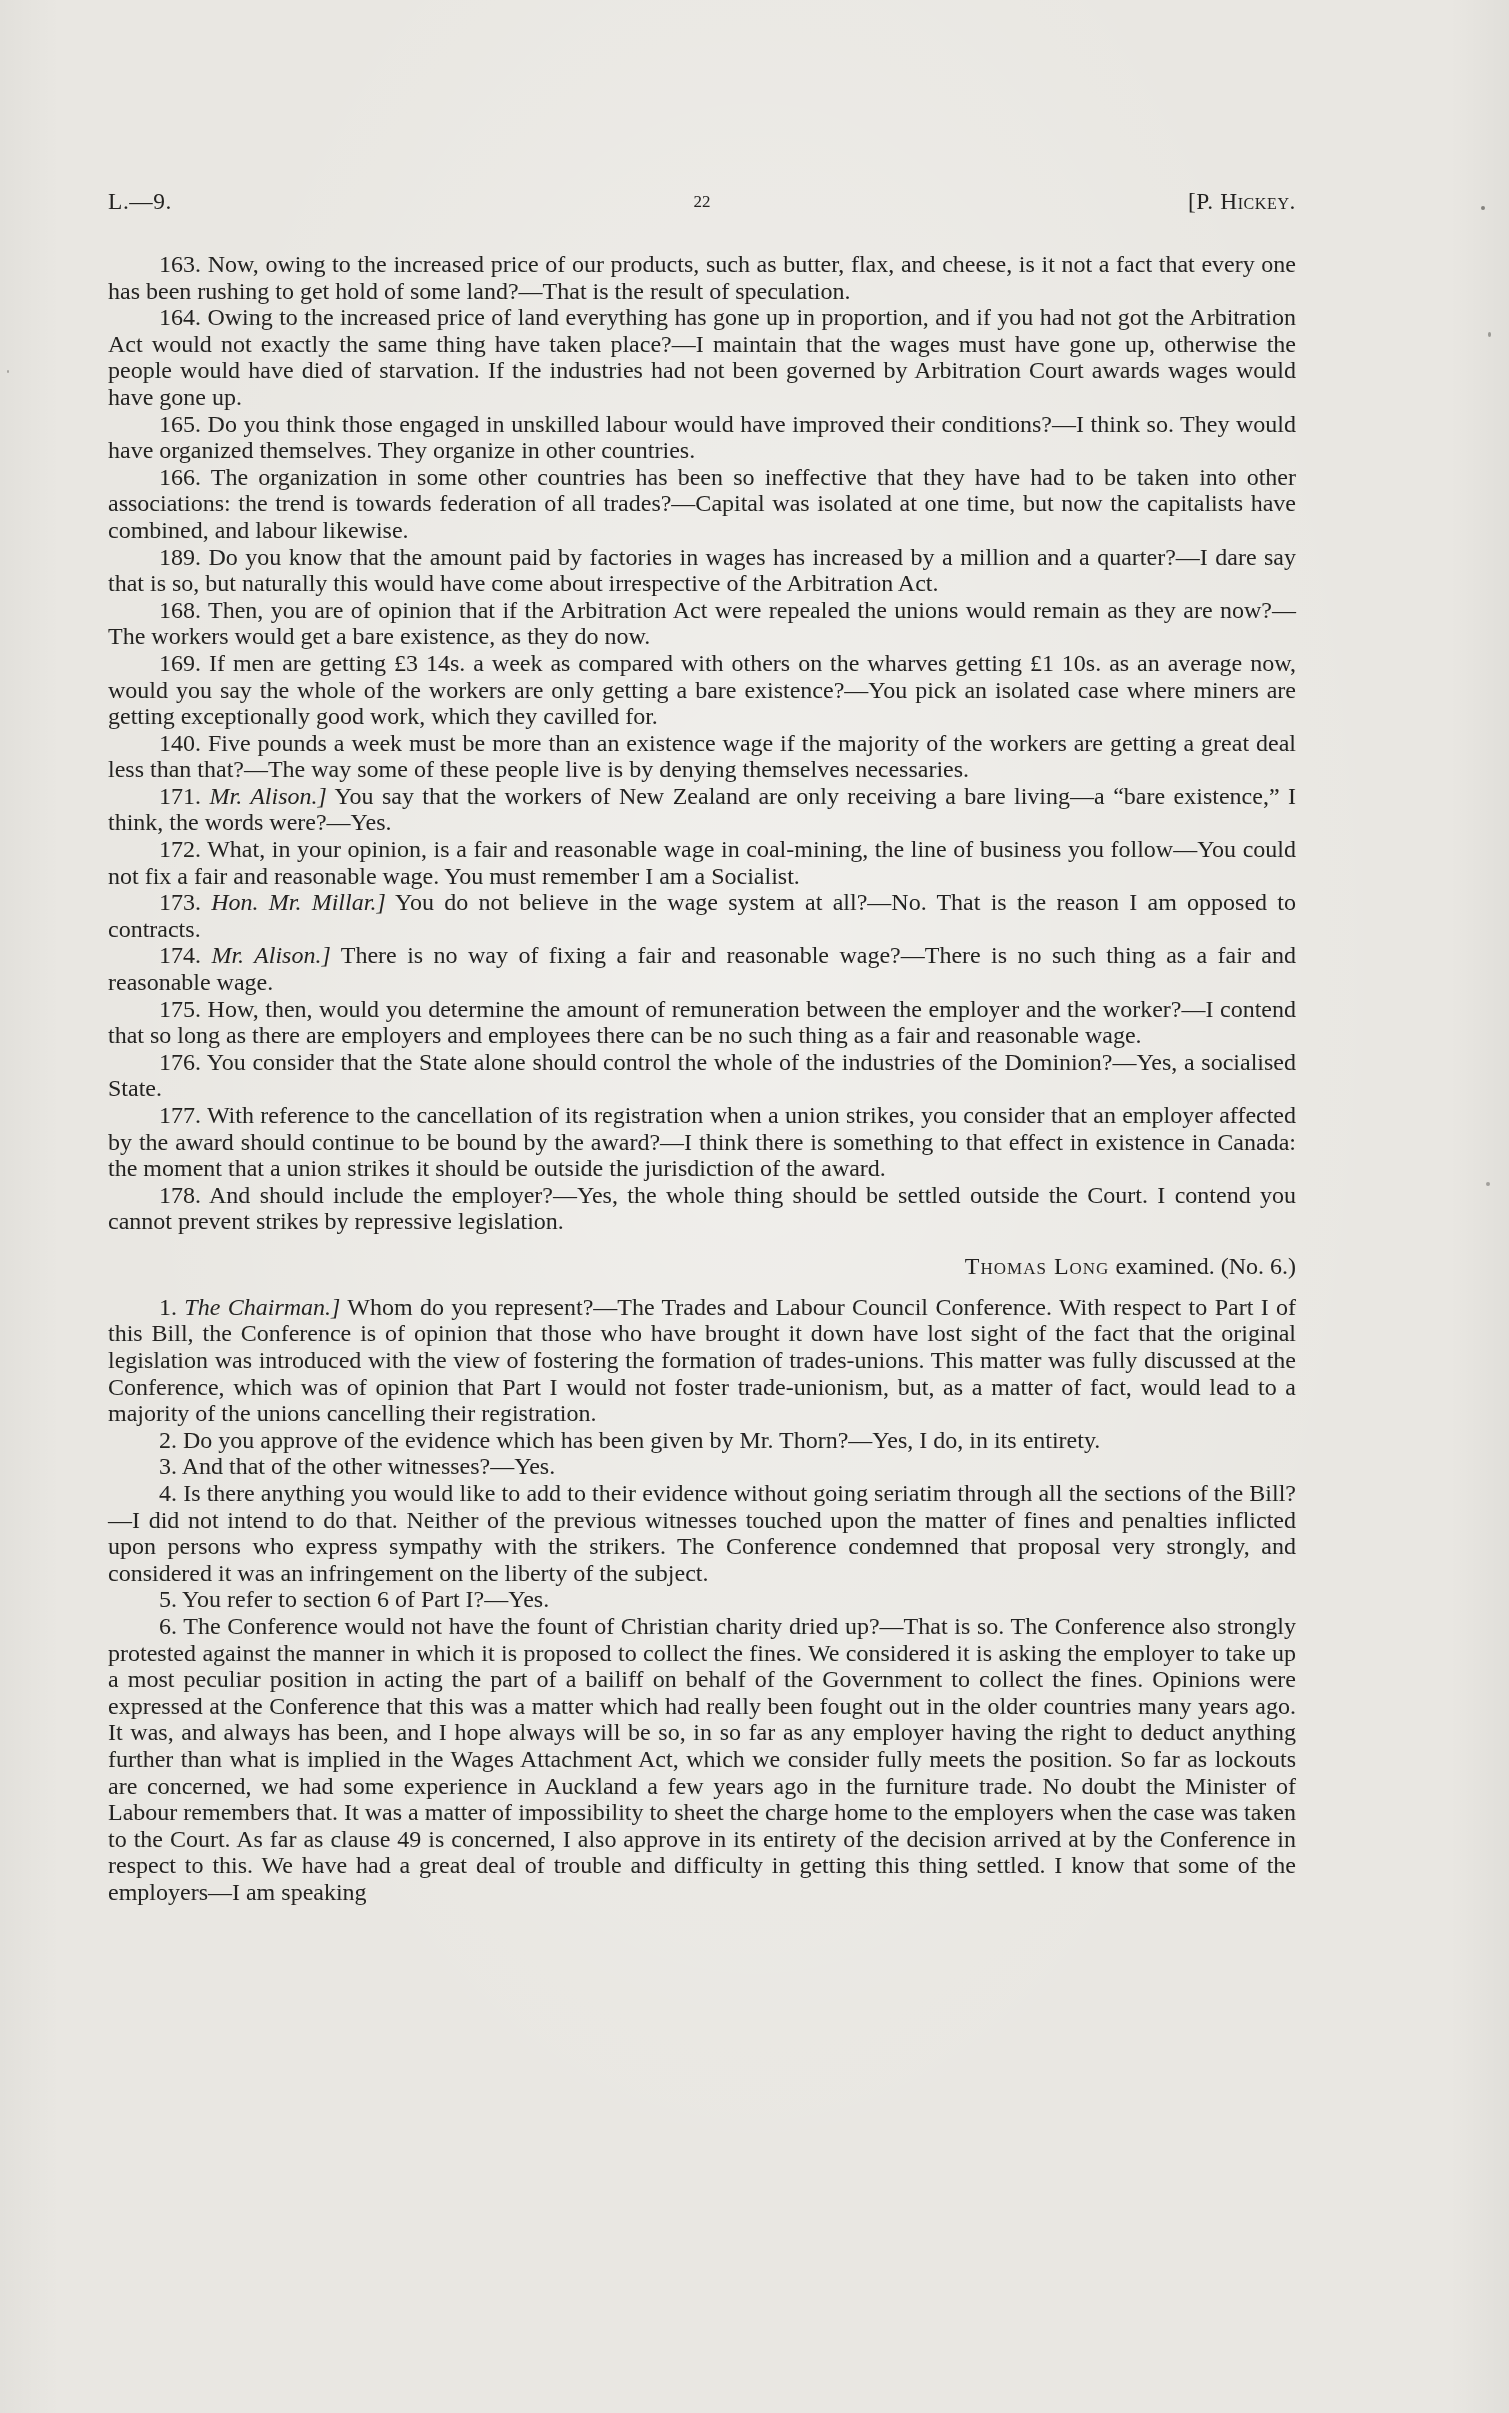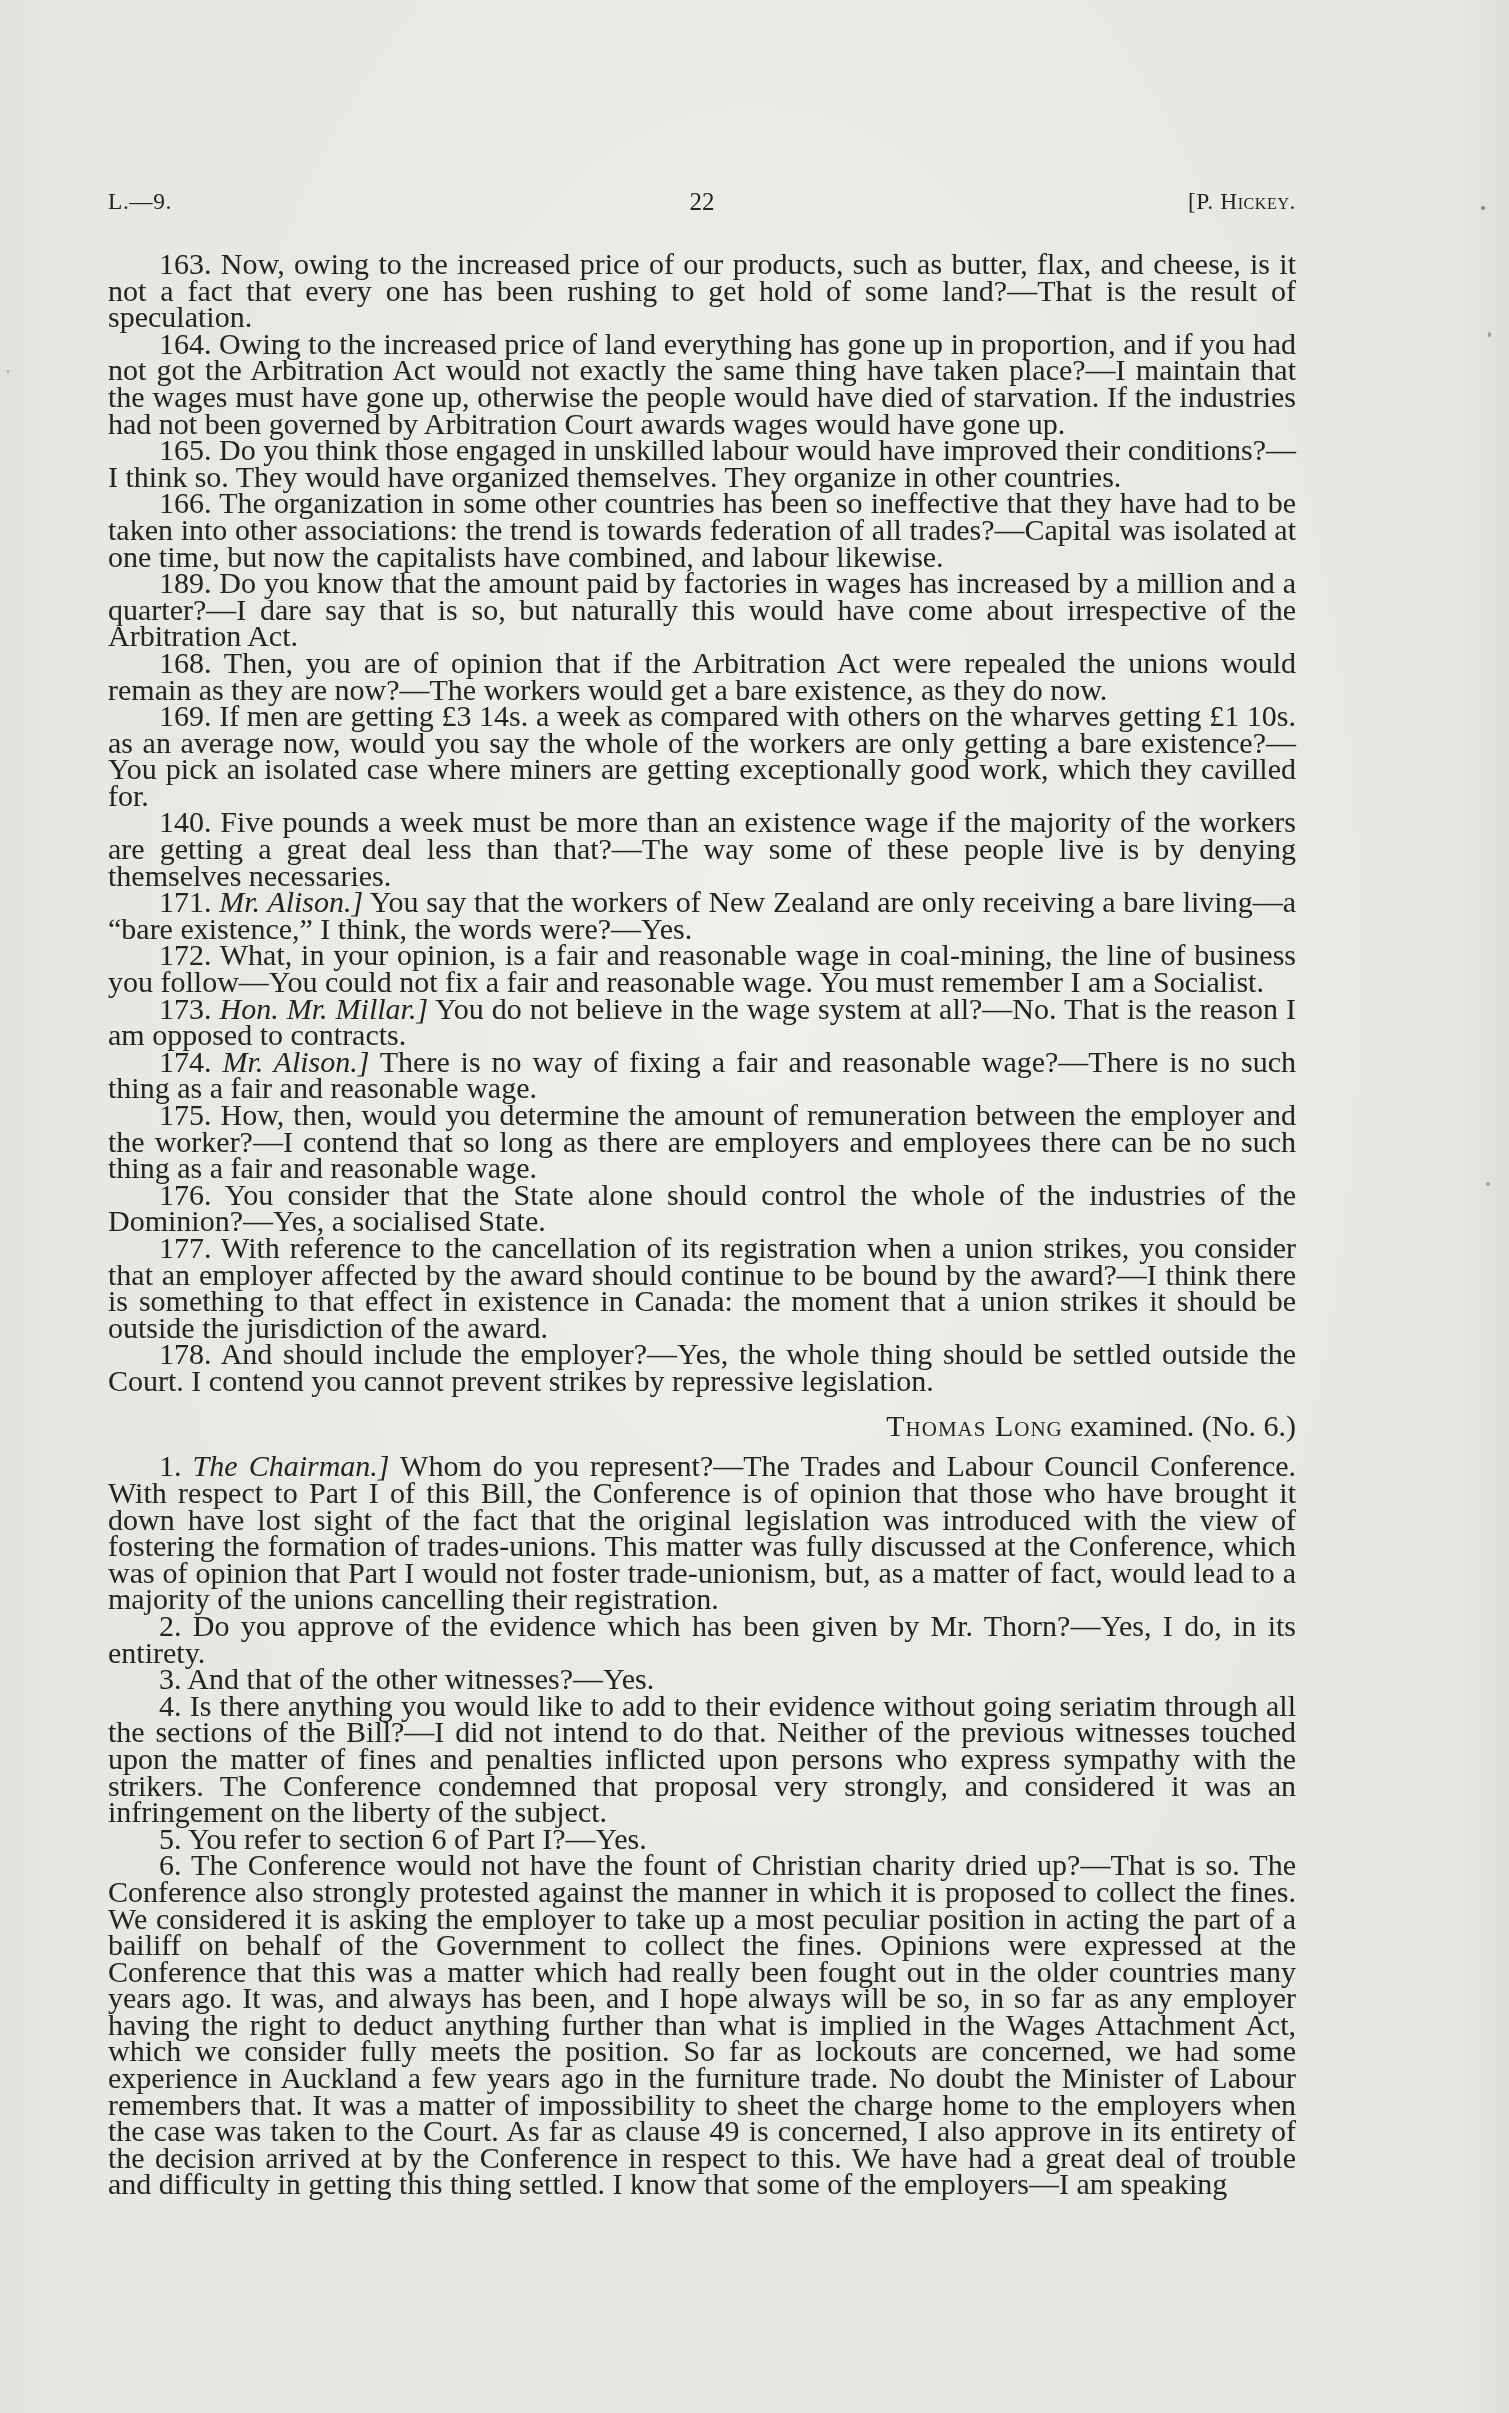--- a/index.html
+++ b/index.html
@@ -33,29 +33,29 @@
     margin-bottom: 36px;
   }
   .head-left {
     letter-spacing: 0.6px;
   }
   .head-center {
     position: absolute;
     left: 0;
     right: 0;
     text-align: center;
-    font-size: 25px;
+    font-size: 17px;
   }
   .head-right {
     margin-left: auto;
     font-variant: small-caps;
     letter-spacing: 0.6px;
   }
   .text-block {
-    font-size: 30px;
+    font-size: 24px;
     line-height: 26.6px;
     text-align: justify;
   }
   .para {
     margin: 0;
     text-indent: 51px;
   }
   .heading {
     margin: 18px 0 14.3px 0;
     text-indent: 0;

